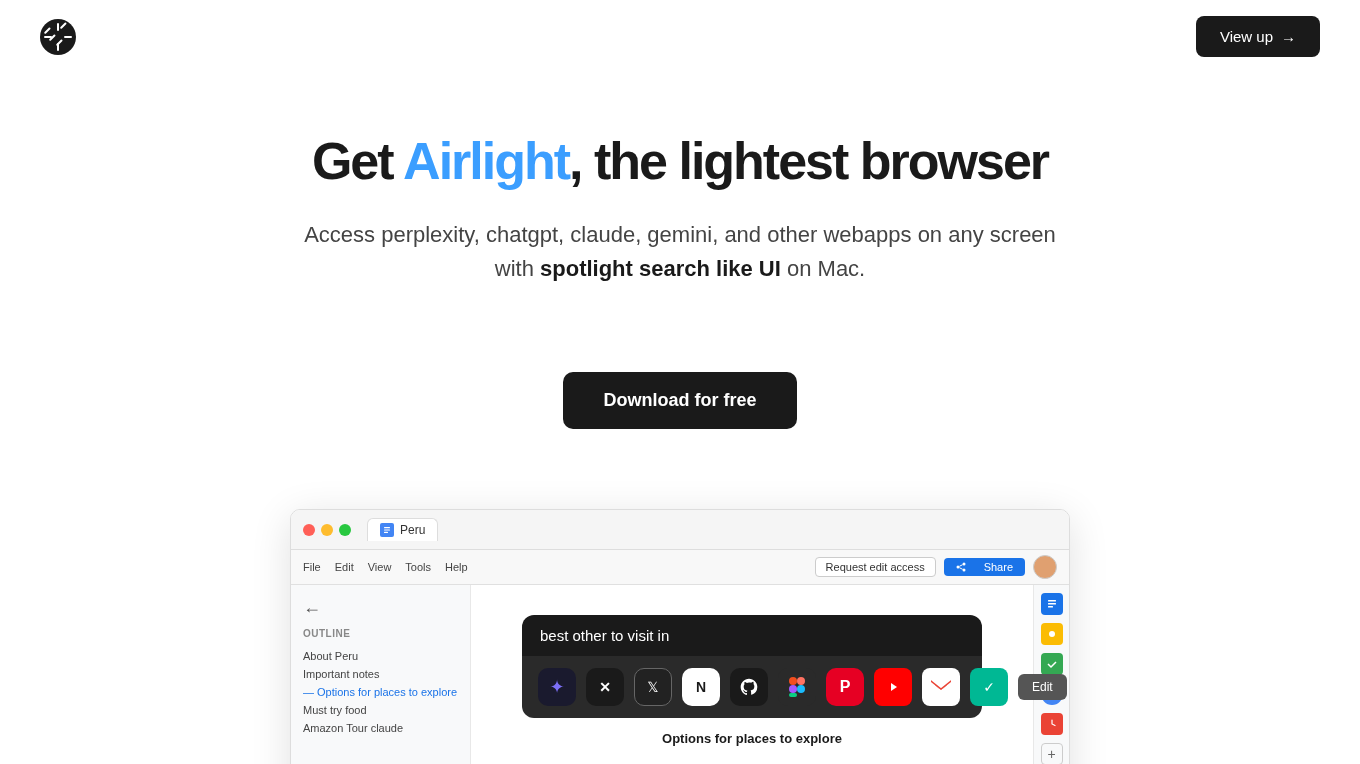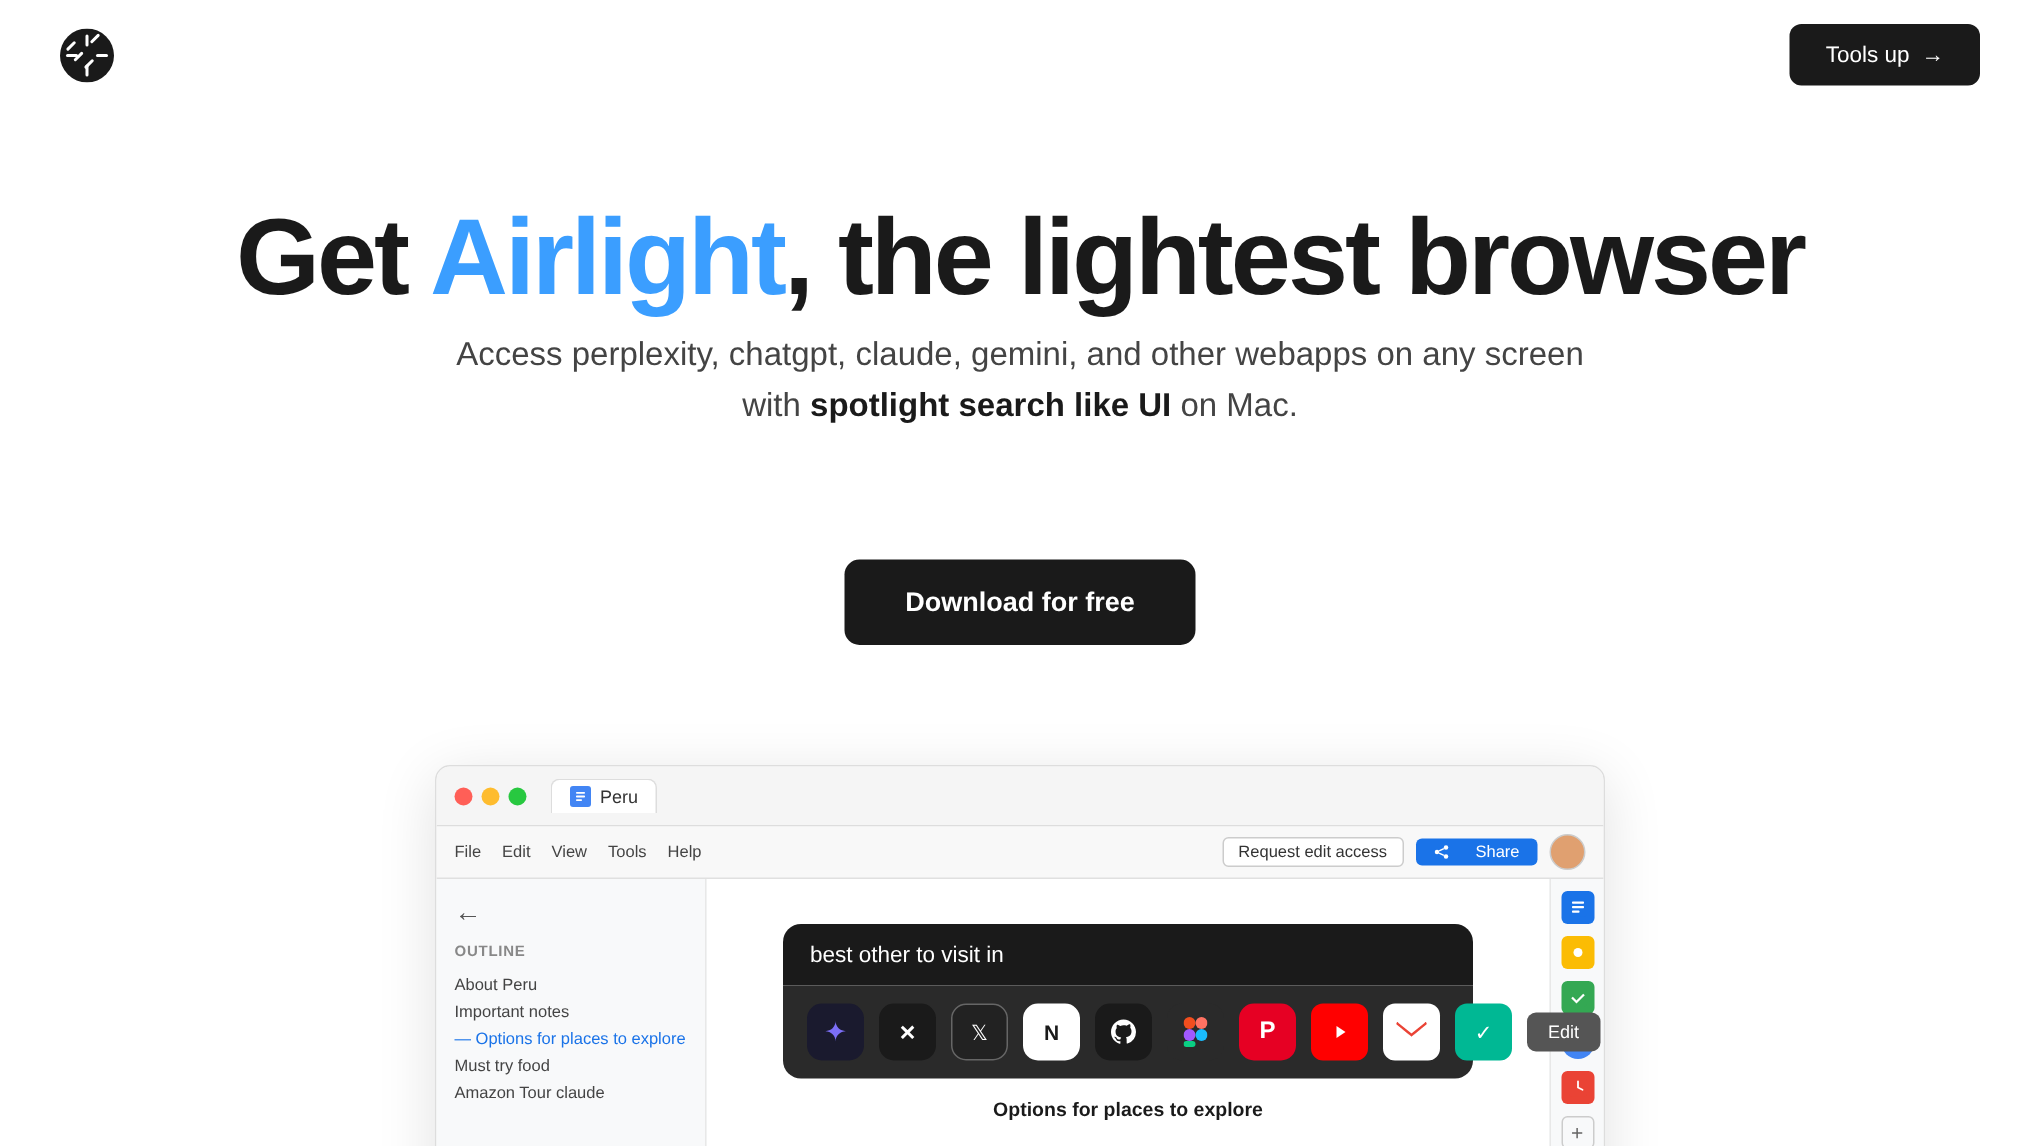--- a/index.html
+++ b/index.html
@@ -51,26 +51,26 @@
       gap: 8px;
     }
 
     
     .hero {
       text-align: center;
       padding: 60px 40px 40px;
     }
 
     .hero-title {
-      font-size: 72px;
+      font-size: 52px;
       font-weight: 700;
       line-height: 1.1;
       letter-spacing: -2px;
       color: #1a1a1a;
-      margin-bottom: 7px;
+      margin-bottom: 28px;
     }
 
     .hero-title .brand {
       color: #3b9eff;
     }
 
     .hero-subtitle {
       font-size: 22px;
       color: #444;
       line-height: 1.55;
@@ -377,21 +377,21 @@
         <rect x="4" y="17" width="8" height="2" rx="1"></rect>
         <rect x="24" y="17" width="8" height="2" rx="1"></rect>
         <rect x="8.5" y="8.5" width="2" height="8" rx="1" transform="rotate(45 9.5 9.5)"></rect>
         <rect x="20.5" y="20.5" width="2" height="8" rx="1" transform="rotate(45 21.5 21.5)"></rect>
         <rect x="9.5" y="20.5" width="8" height="2" rx="1" transform="rotate(-45 9.5 21.5)"></rect>
         <rect x="20.5" y="8.5" width="8" height="2" rx="1" transform="rotate(-45 20.5 9.5)"></rect>
       </g>
     </svg>
   </div>
   <button class="sign-up-btn">
-    <span>Tools up</span>
+    <span>View up</span>
     <span>→</span>
   </button>
 </header>
 
 <section class="hero">
   <h1 class="hero-title">
     <span>Get </span><span class="brand">Airlight</span><span>, the lightest browser</span>
   </h1>
   <p class="hero-subtitle">
     <span>Access perplexity, chatgpt, claude, gemini, and other webapps on any screen with </span><span class="highlight">spotlight search like UI</span><span> on Mac.</span>

